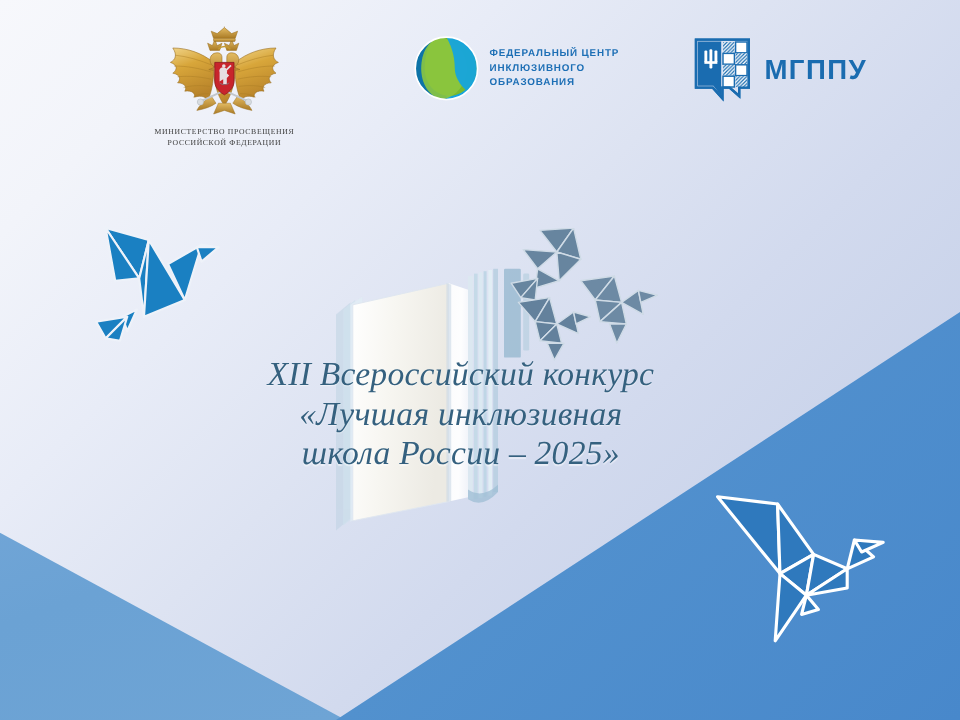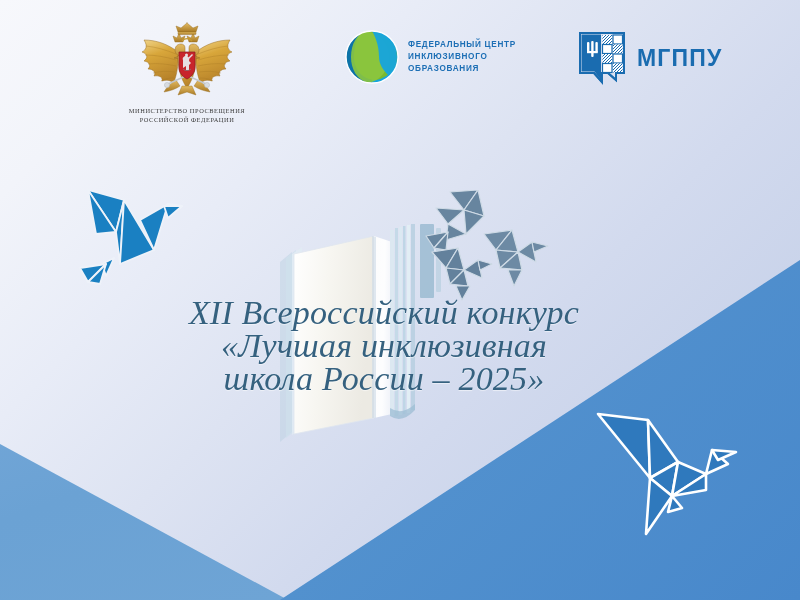--- a/index.html
+++ b/index.html
@@ -109,21 +109,21 @@
 
   
   #title {
     position: absolute;
     left: 0;
     top: 296px;
     width: 768px;
     text-align: center;
     font-family: "Liberation Serif", "DejaVu Serif", serif;
     font-style: italic;
-    font-size: 34px;
+    font-size: 28px;
     line-height: 33px;
     color: #35617f;
     letter-spacing: 0.2px;
     white-space: pre-line;
     text-shadow: 0 1px 1px rgba(255,255,255,0.55);
   }
 </style>
 </head>
 <body>
 

